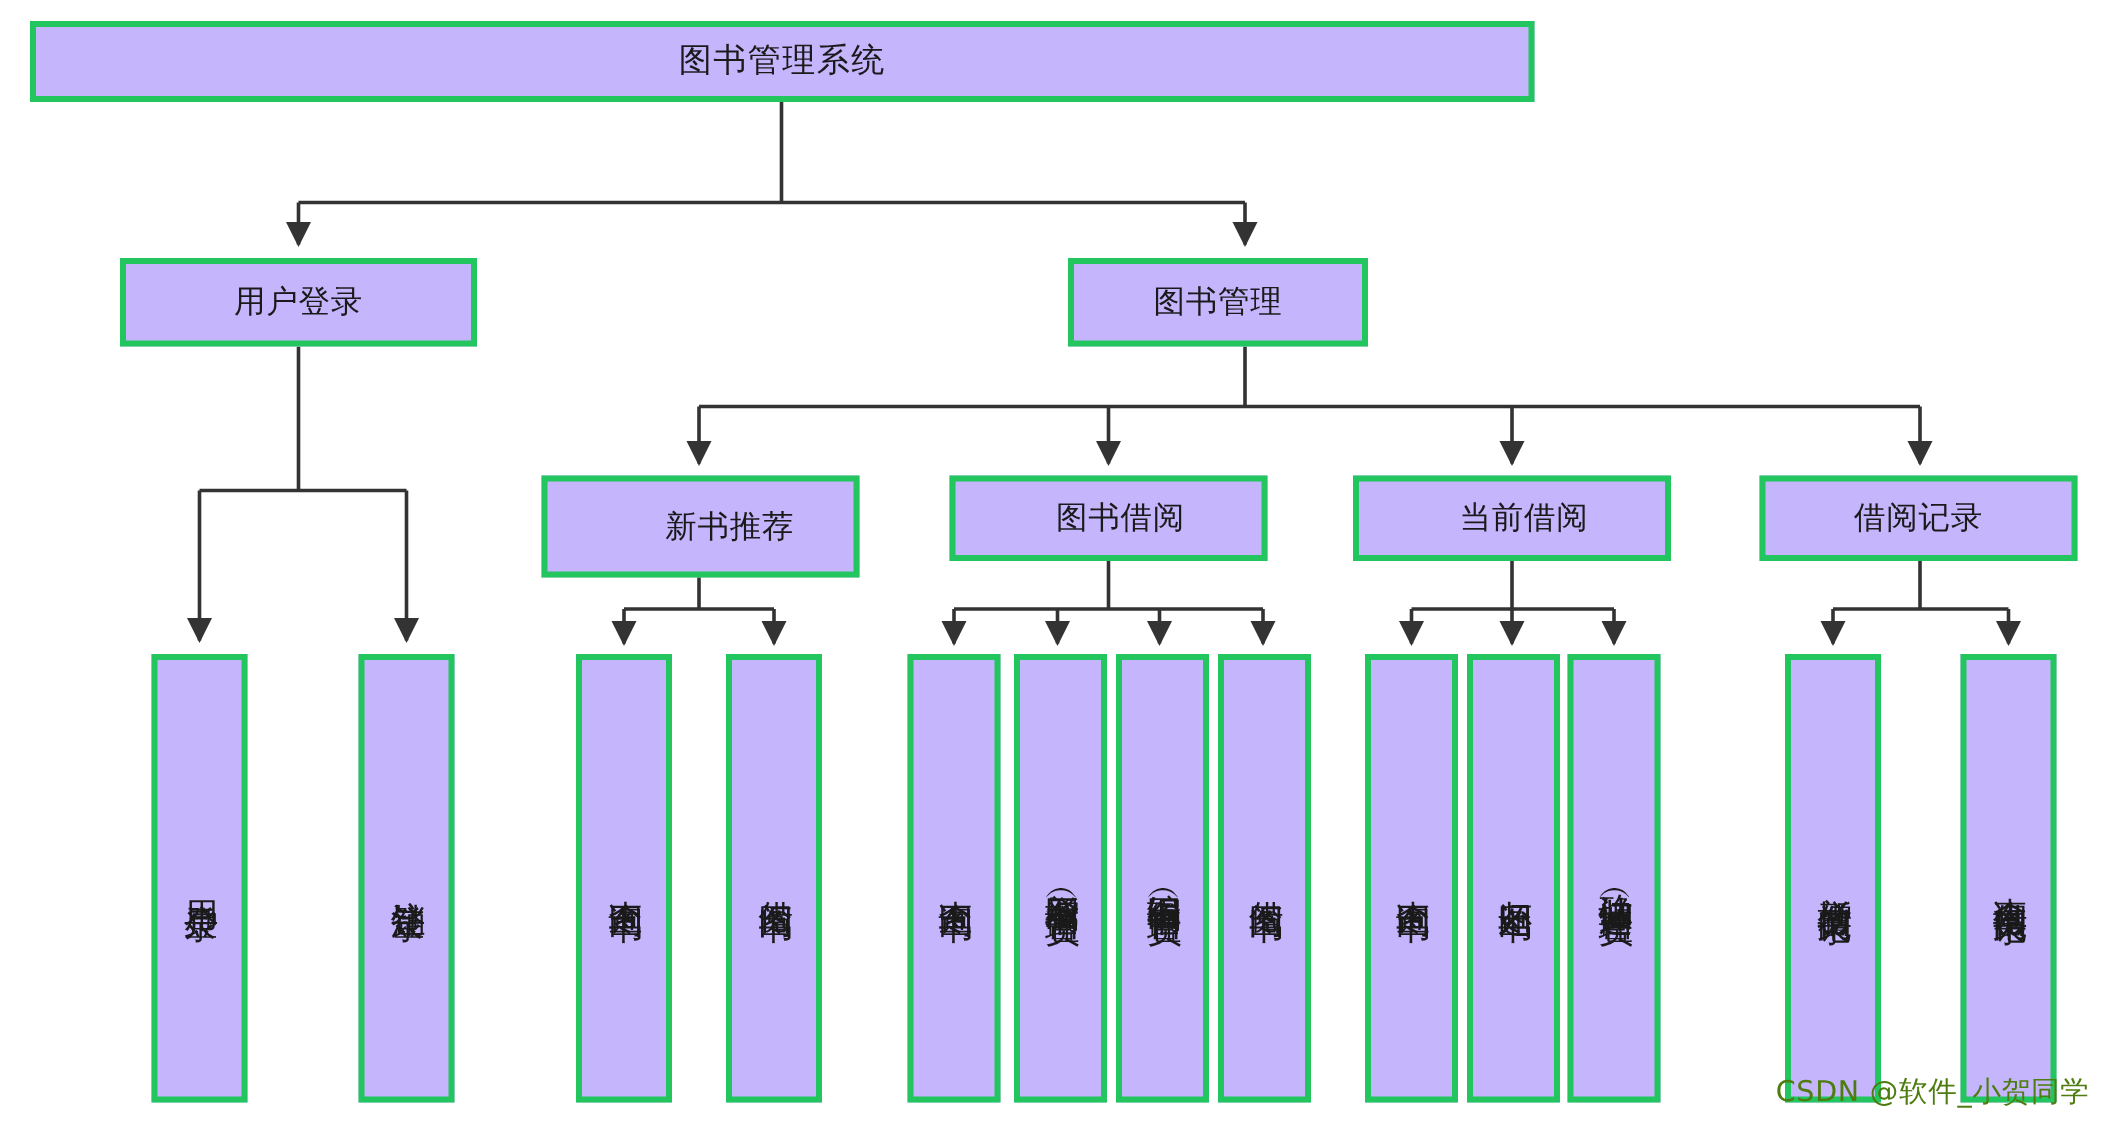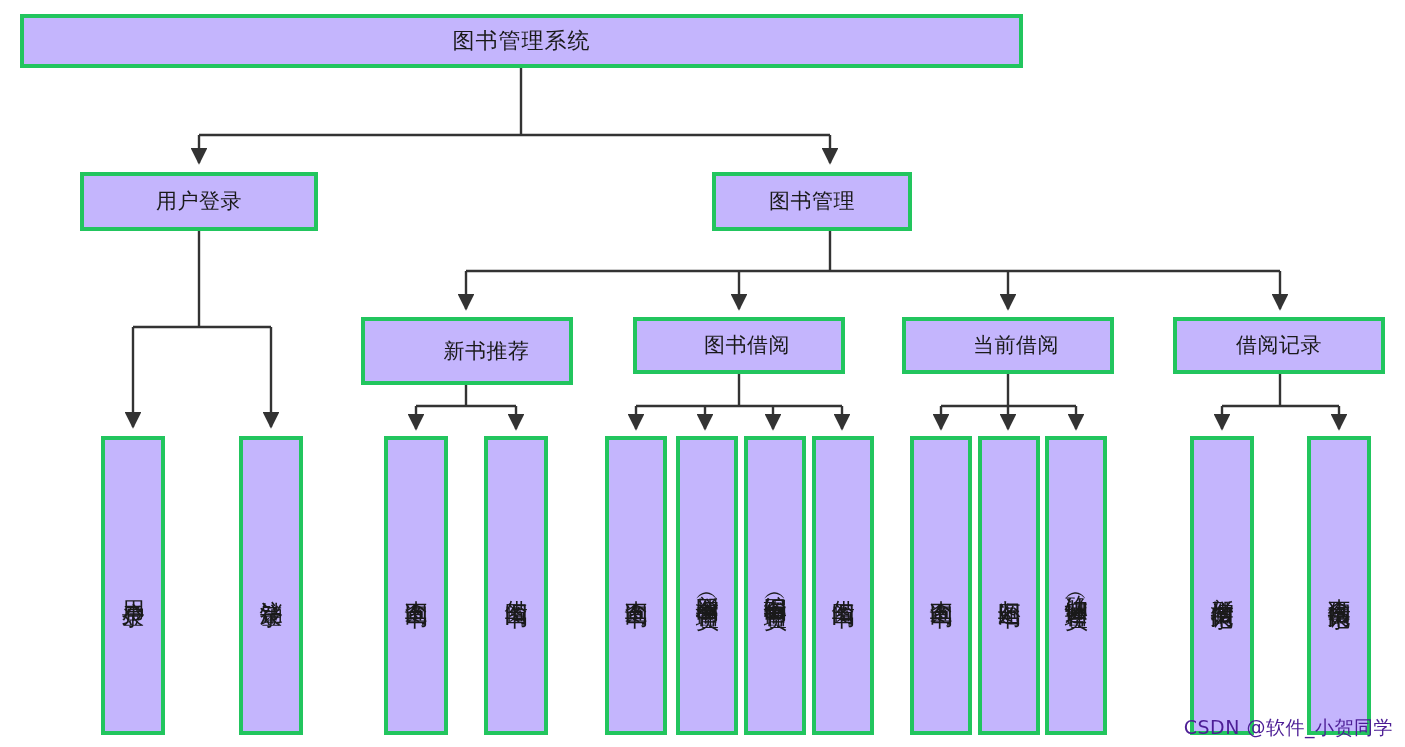--- a/index.html
+++ b/index.html
@@ -62,21 +62,21 @@
     font-size: 23px;
     line-height: 1.28;
     letter-spacing: 2px;
     white-space: nowrap;
   }
   #watermark {
     position: absolute;
     right: 12px;
     bottom: 6px;
     font-size: 19px;
-    color: #4c1d95;
+    color: #4d7c0f;
     letter-spacing: 0.5px;
     white-space: nowrap;
     user-select: none;
   }
 </style>
 </head>
 <body>
 
 <div id="diagram">
 

